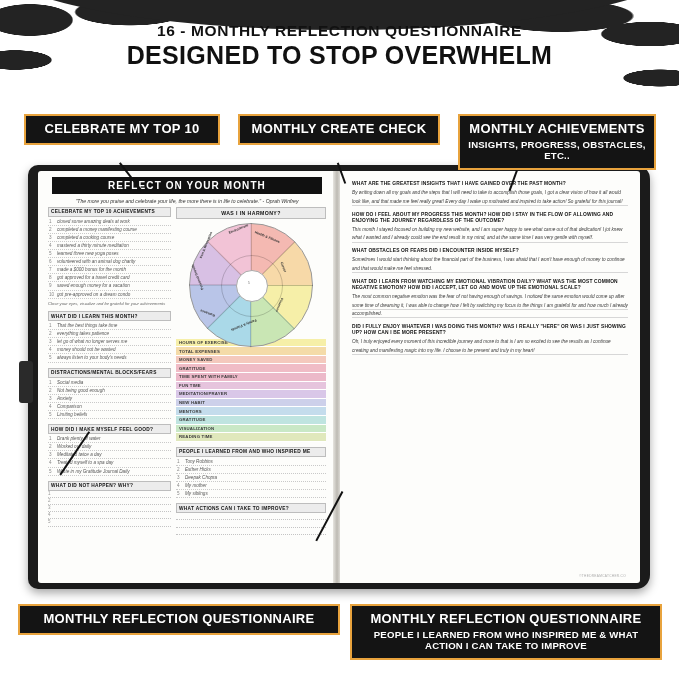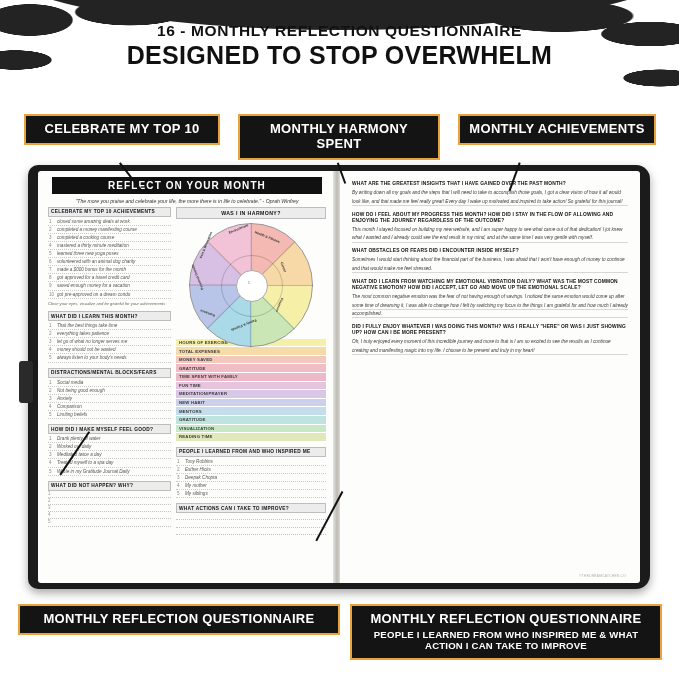--- a/index.html
+++ b/index.html
@@ -177,24 +177,25 @@
 <div class="ptr" style="left:120px; top:162px; width:38px; transform:rotate(52deg);"></div>
 <div class="ptr" style="left:338px; top:162px; width:22px; transform:rotate(70deg);"></div>
 <div class="ptr" style="left:520px; top:162px; width:30px; transform:rotate(110deg);"></div>
 <div class="ptr" style="left:60px; top:474px; width:52px; transform:rotate(-56deg);"></div>
 <div class="ptr" style="left:316px; top:540px; width:56px; transform:rotate(-62deg);"></div>
 
 <div class="callout" id="c-top-left">
   <div class="t1">CELEBRATE MY TOP 10</div>
 </div>
 <div class="callout" id="c-top-mid">
-  <div class="t1">MONTHLY HARMONY SPENT</div>
+  <div class="t1">MONTHLY CREATE CHECK</div>
 </div>
 <div class="callout" id="c-top-right">
   <div class="t1">MONTHLY ACHIEVEMENTS</div>
+  <div class="t2">INSIGHTS, PROGRESS, OBSTACLES, ETC..</div>
 </div>
 <div class="callout" id="c-bot-left">
   <div class="t1">MONTHLY REFLECTION QUESTIONNAIRE</div>
 </div>
 <div class="callout" id="c-bot-right">
   <div class="t1">MONTHLY REFLECTION QUESTIONNAIRE</div>
   <div class="t2">PEOPLE I LEARNED FROM WHO INSPIRED ME &amp; WHAT ACTION I CAN TAKE TO IMPROVE</div>
 </div>
 
 <div class="book">

